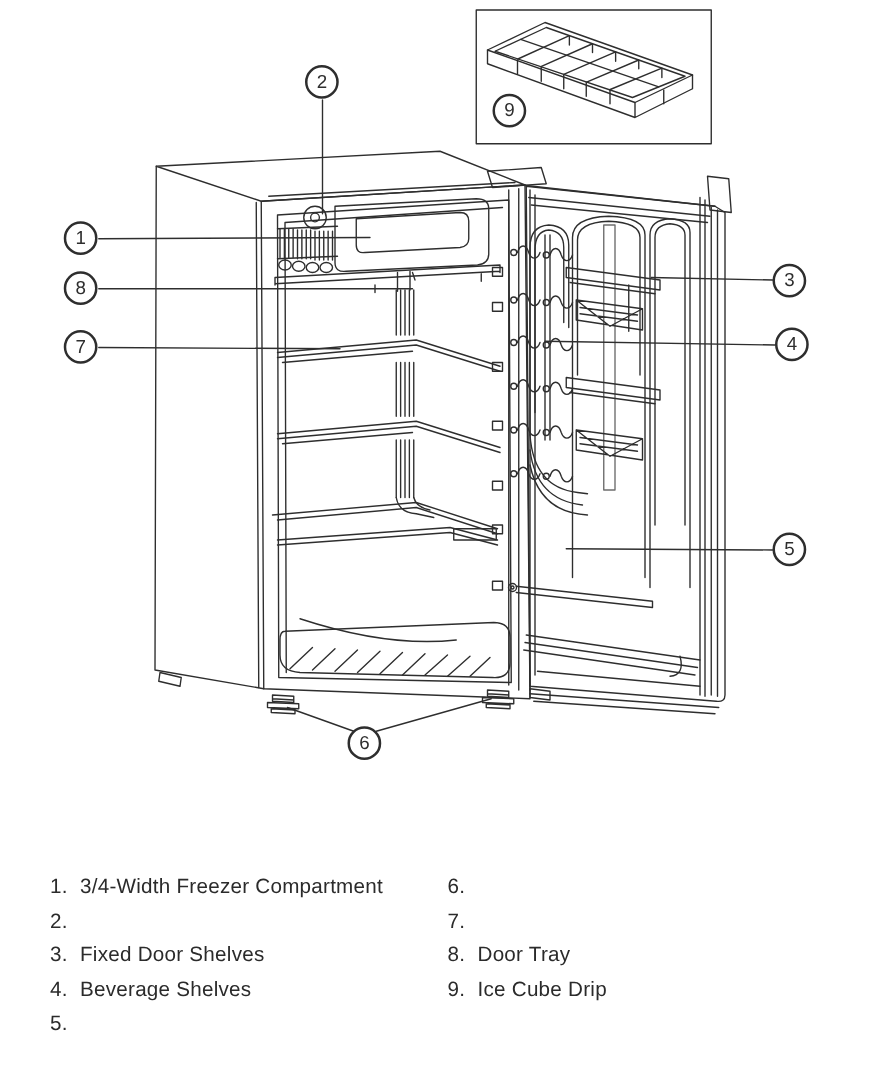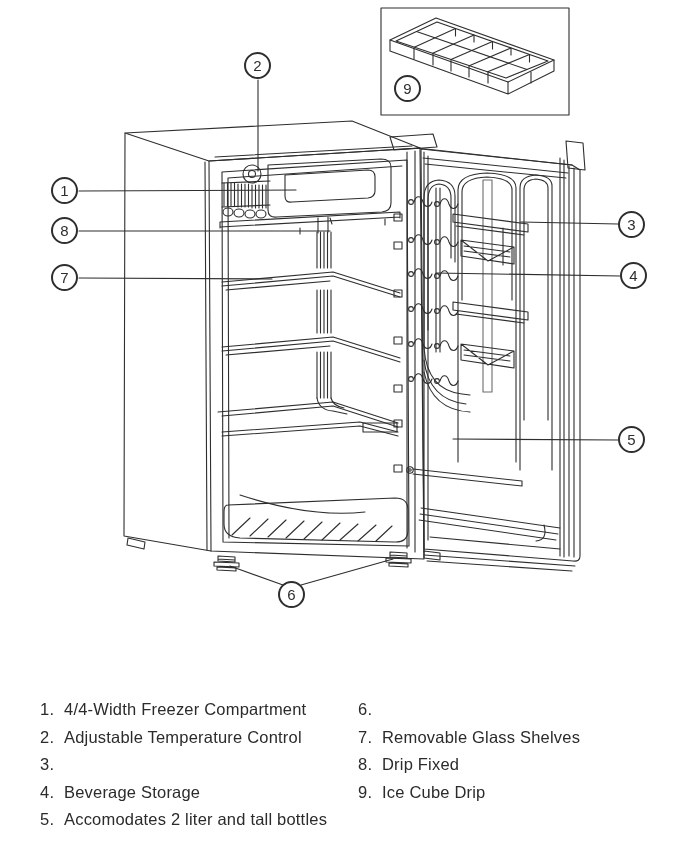--- a/index.html
+++ b/index.html
@@ -201,49 +201,47 @@
   <div class="callout" style="left:618px;top:426px">5</div>
   <div class="callout" style="left:278px;top:581px">6</div>
   <div class="callout" style="left:51px;top:264px">7</div>
   <div class="callout" style="left:51px;top:217px">8</div>
   <div class="callout" style="left:394px;top:75px">9</div>
 
   <div class="legend">
     <div class="legend-col left">
       <div class="legend-row">
         <span class="num">1.</span>
-        <span class="lbl">4/4-Width Freezer Compartment</span>
+        <span class="lbl">3/4-Width Freezer Compartment</span>
       </div>
       <div class="legend-row">
         <span class="num">2.</span>
-        <span class="lbl">Adjustable Temperature Control</span>
       </div>
       <div class="legend-row">
         <span class="num">3.</span>
+        <span class="lbl">Fixed Door Shelves</span>
       </div>
       <div class="legend-row">
         <span class="num">4.</span>
-        <span class="lbl">Beverage Storage</span>
+        <span class="lbl">Beverage Shelves</span>
       </div>
       <div class="legend-row">
         <span class="num">5.</span>
-        <span class="lbl">Accomodates 2 liter and tall bottles</span>
       </div>
     </div>
     <div class="legend-col right">
       <div class="legend-row">
         <span class="num">6.</span>
       </div>
       <div class="legend-row">
         <span class="num">7.</span>
-        <span class="lbl">Removable Glass Shelves</span>
       </div>
       <div class="legend-row">
         <span class="num">8.</span>
-        <span class="lbl">Drip Fixed</span>
+        <span class="lbl">Door Tray</span>
       </div>
       <div class="legend-row">
         <span class="num">9.</span>
         <span class="lbl">Ice Cube Drip</span>
       </div>
     </div>
   </div>
 </div>
 
 </body></html>

